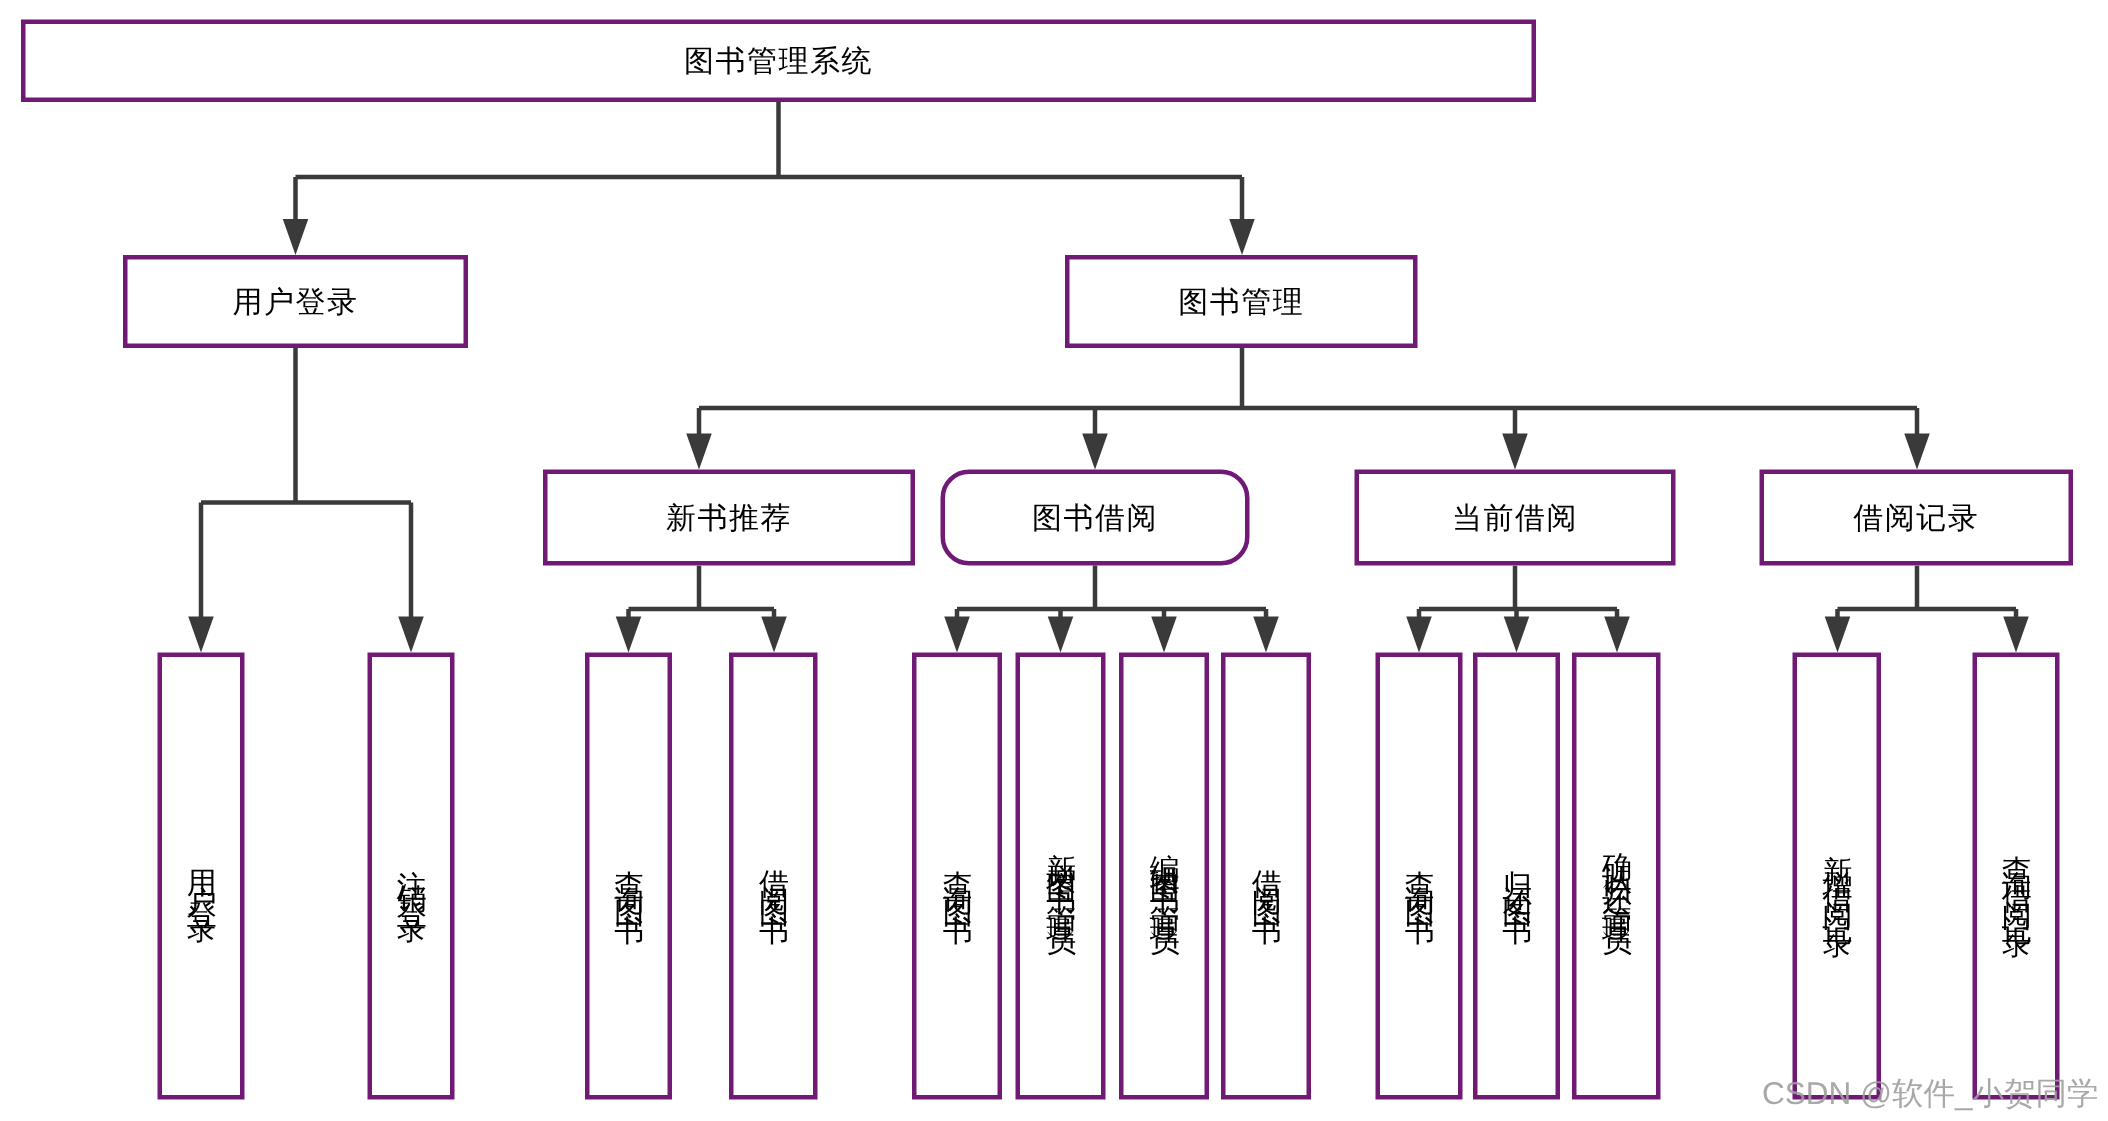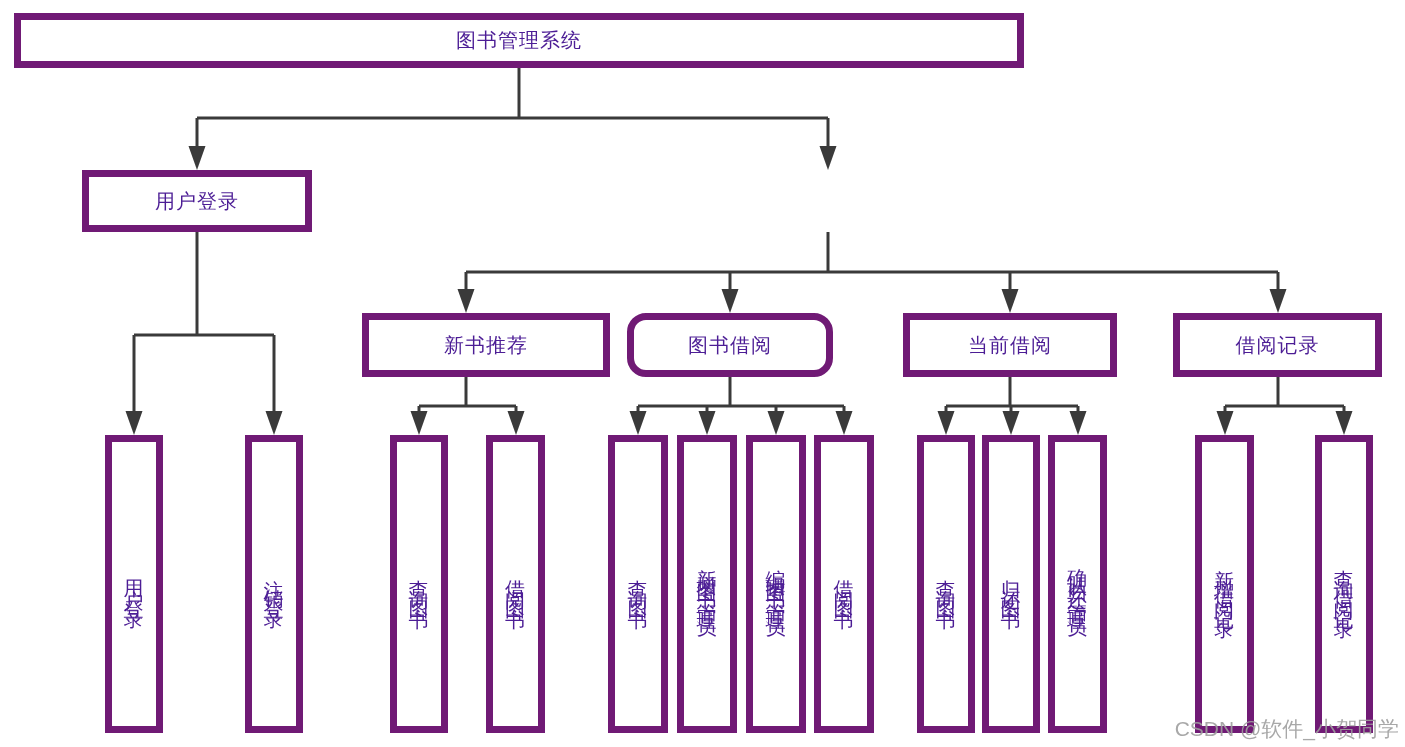--- a/index.html
+++ b/index.html
@@ -17,26 +17,26 @@
   }
   svg.connectors {
     position: absolute;
     left: 0;
     top: 0;
     z-index: 1;
   }
   .node {
     position: absolute;
     box-sizing: border-box;
-    border: 7px solid #701a75;
+    border: 3px solid #701a75;
     background: #ffffff;
     display: flex;
     align-items: center;
     justify-content: center;
-    color: #4c1d95;
+    color: #000000;
     z-index: 2;
   }
   .node .hlabel {
     font-size: 20px;
     letter-spacing: 1px;
     white-space: nowrap;
   }
   .node .vlabel {
     writing-mode: vertical-rl;
     text-orientation: upright;
@@ -155,20 +155,23 @@
     </g>
   </svg>
 
   <div class="node n-root">
     <span class="hlabel">图书管理系统</span>
   </div>
 
   <div class="node n-userlogin">
     <span class="hlabel">用户登录</span>
   </div>
+  <div class="node n-bookmgmt">
+    <span class="hlabel">图书管理</span>
+  </div>
 
   <div class="node n-newrec">
     <span class="hlabel">新书推荐</span>
   </div>
   <div class="node n-borrow">
     <span class="hlabel">图书借阅</span>
   </div>
   <div class="node n-current">
     <span class="hlabel">当前借阅</span>
   </div>

